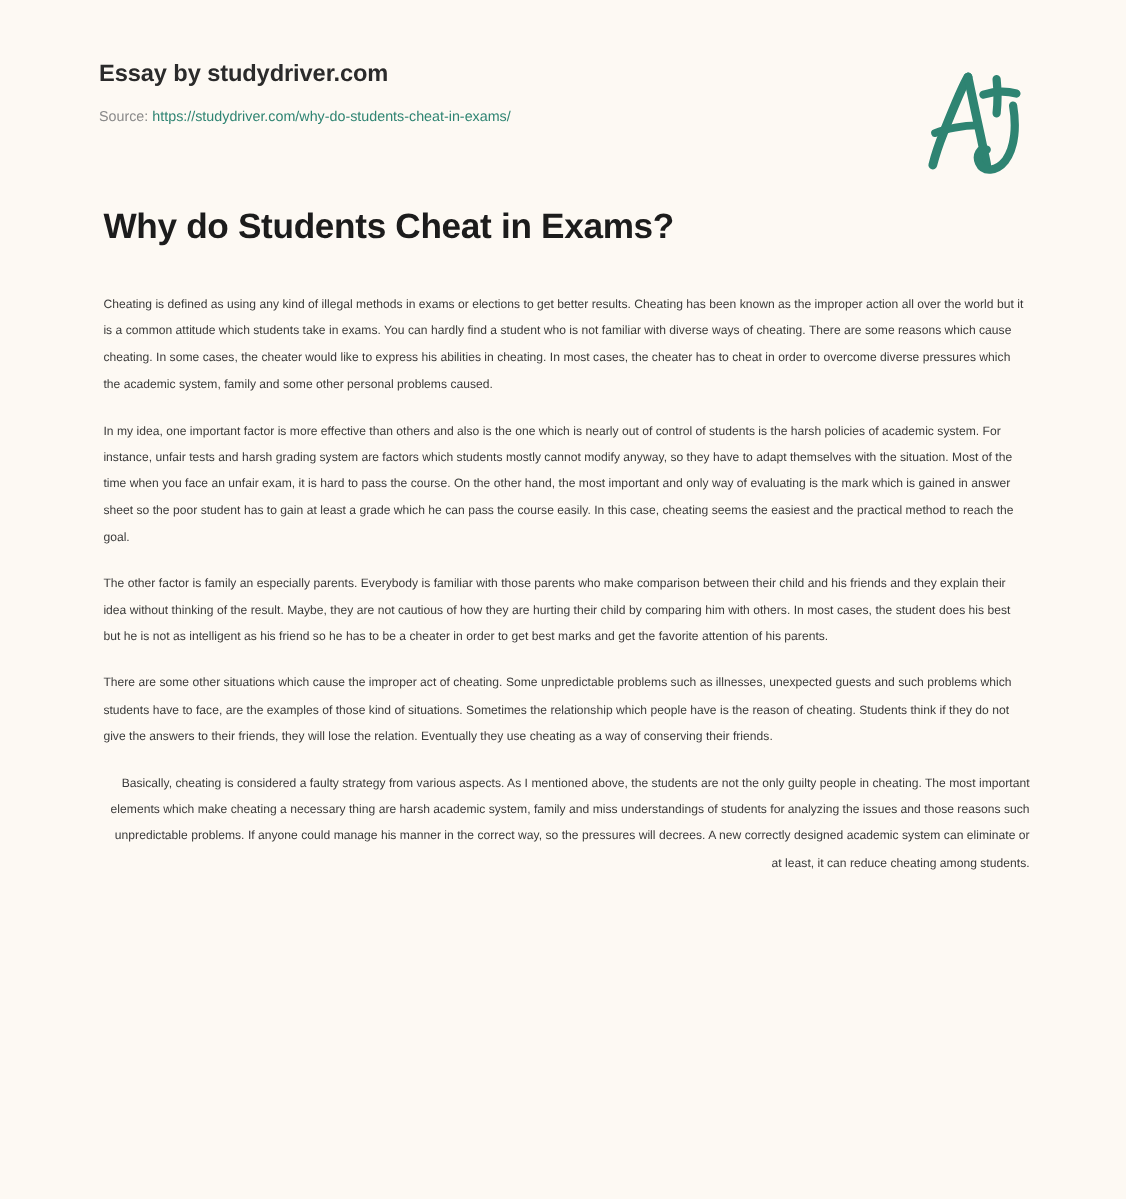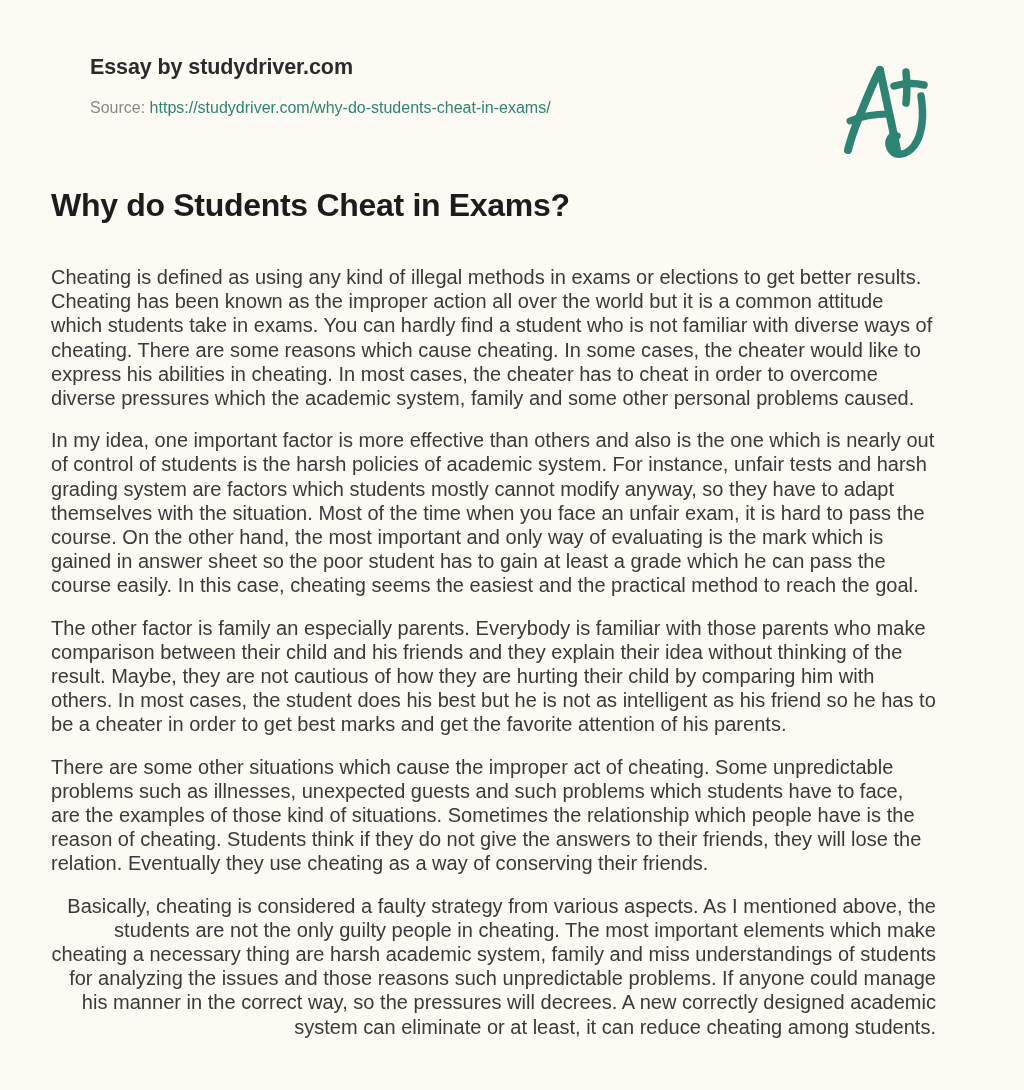--- a/index.html
+++ b/index.html
@@ -35,21 +35,21 @@
     font-size: 21.5px;
     font-weight: bold;
     color: #2b2b2b;
     letter-spacing: -0.1px;
     line-height: 1.2;
     margin: 0;
   }
 
   .source-line {
     margin-top: 17px;
-    font-size: 16px;
+    font-size: 13px;
     line-height: 1.3;
     color: #8a8a8a;
   }
   .source-label {
     color: #8a8a8a;
   }
   .source-url {
     color: #2e8472;
     text-decoration: none;
   }
@@ -58,41 +58,41 @@
     position: absolute;
     top: 58px;
     right: 86px;
     width: 110px;
     height: 110px;
     display: block;
   }
 
   
   .article {
-    padding: 0 88px 0 51px;
+    padding: 0 88px 0 94px;
     box-sizing: border-box;
   }
 
   .article-title {
     margin: 0;
     padding: 0;
     font-size: 32px;
     font-weight: bold;
     color: #1c1c1c;
     letter-spacing: -0.3px;
     line-height: 1.25;
   }
 
   .body-copy {
     margin-top: 40px;
   }
 
   .body-copy p {
     margin: 0 0 18px 0;
-    font-size: 20px;
+    font-size: 11px;
     line-height: 24.2px;
     color: #3a3a3a;
     text-align: left;
     letter-spacing: 0.02px;
   }
   .body-copy p:last-child { margin-bottom: 0; text-align: right; }
 </style>
 </head>
 <body>
 

